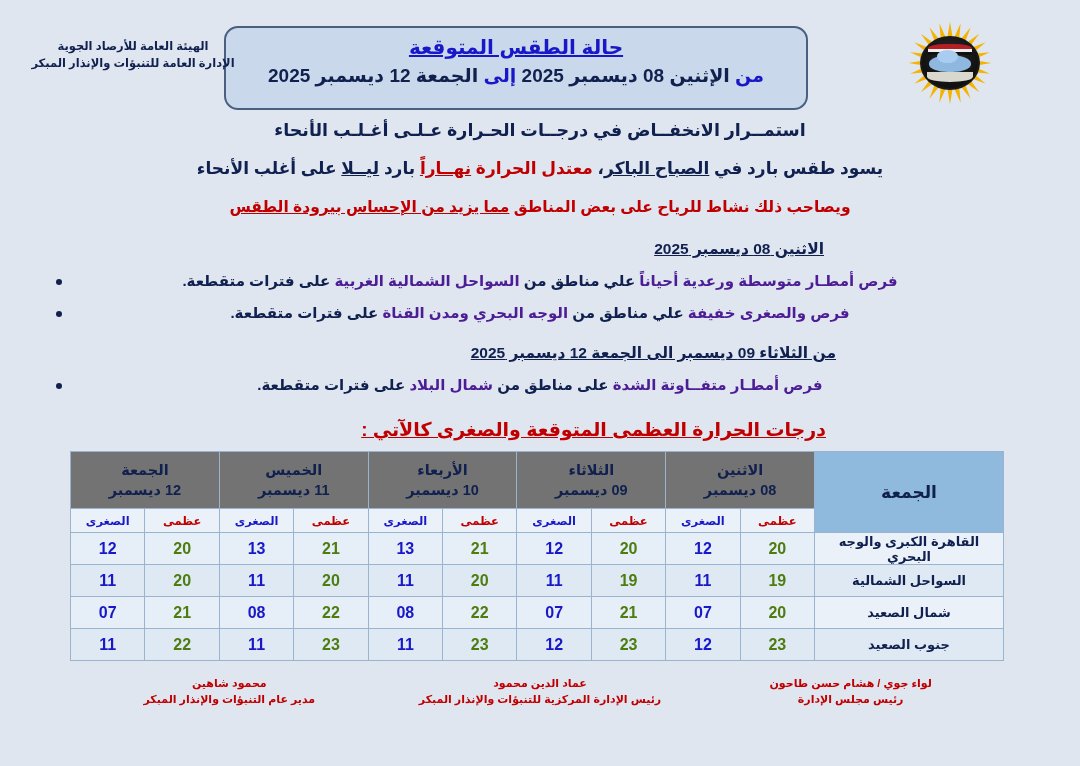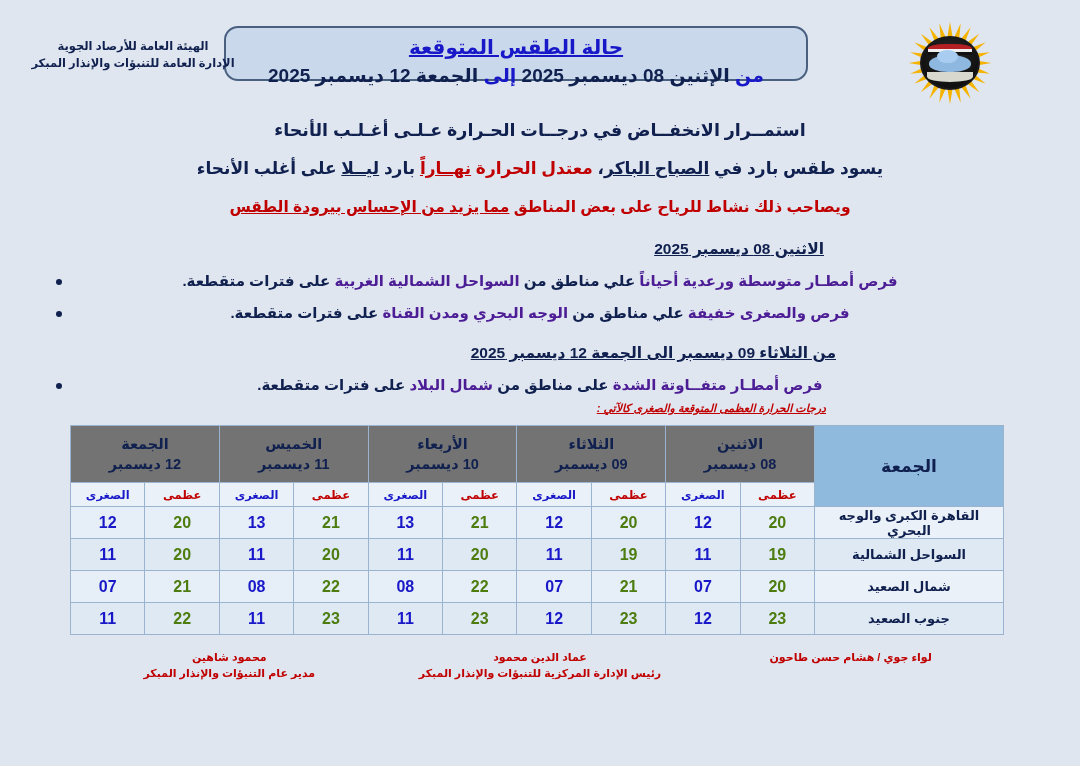--- a/index.html
+++ b/index.html
@@ -89,21 +89,21 @@
     height: 10px;
     background: #d8d8cf;
     border-radius: 0 0 50% 50%;
   }
 
   .titlebox {
     position: absolute;
     right: 272px;
     top: 26px;
     width: 584px;
-    height: 55px;
+    height: 84px;
     background: #c9d8ea;
     border: 2px solid #4a6080;
     border-radius: 14px;
     box-sizing: border-box;
     text-align: center;
     padding-top: 4px;
   }
   .titlebox .t1 {
     font-size: 20px;
     font-weight: bold;
@@ -197,26 +197,25 @@
     width: 6px;
     height: 6px;
     background: #10204f;
     border-radius: 50%;
   }
   ul.bullets li .red { color: #4c1d95; }
 
   .tempnote {
     text-align: right;
     padding-right: 218px;
-    margin-top: 8px;
-    font-size: 11px;
+    margin-top: 24px;
+    font-size: 19px;
     font-weight: bold;
     color: #c00000;
     text-decoration: underline;
-    font-style: italic;
   }
 
   
   .tablewrap {
     margin: 10px 76px 0 70px;
   }
   table.wx {
     width: 100%;
     border-collapse: collapse;
     table-layout: fixed;
@@ -466,20 +465,21 @@
           <td class="val max">22</td>
           <td class="val min">11</td>
         </tr>
       </tbody>
     </table>
   </div>
 
   <div class="footer">
     <div class="col">
       <div>لواء جوي / هشام حسن طاحون</div>
+      <div>رئيس مجلس الإدارة</div>
     </div>
     <div class="col">
       <div>عماد الدين محمود</div>
       <div>رئيس الإدارة المركزية للتنبؤات والإنذار المبكر</div>
     </div>
     <div class="col right">
       <div>محمود شاهين</div>
       <div>مدير عام التنبؤات والإنذار المبكر</div>
     </div>
   </div>

